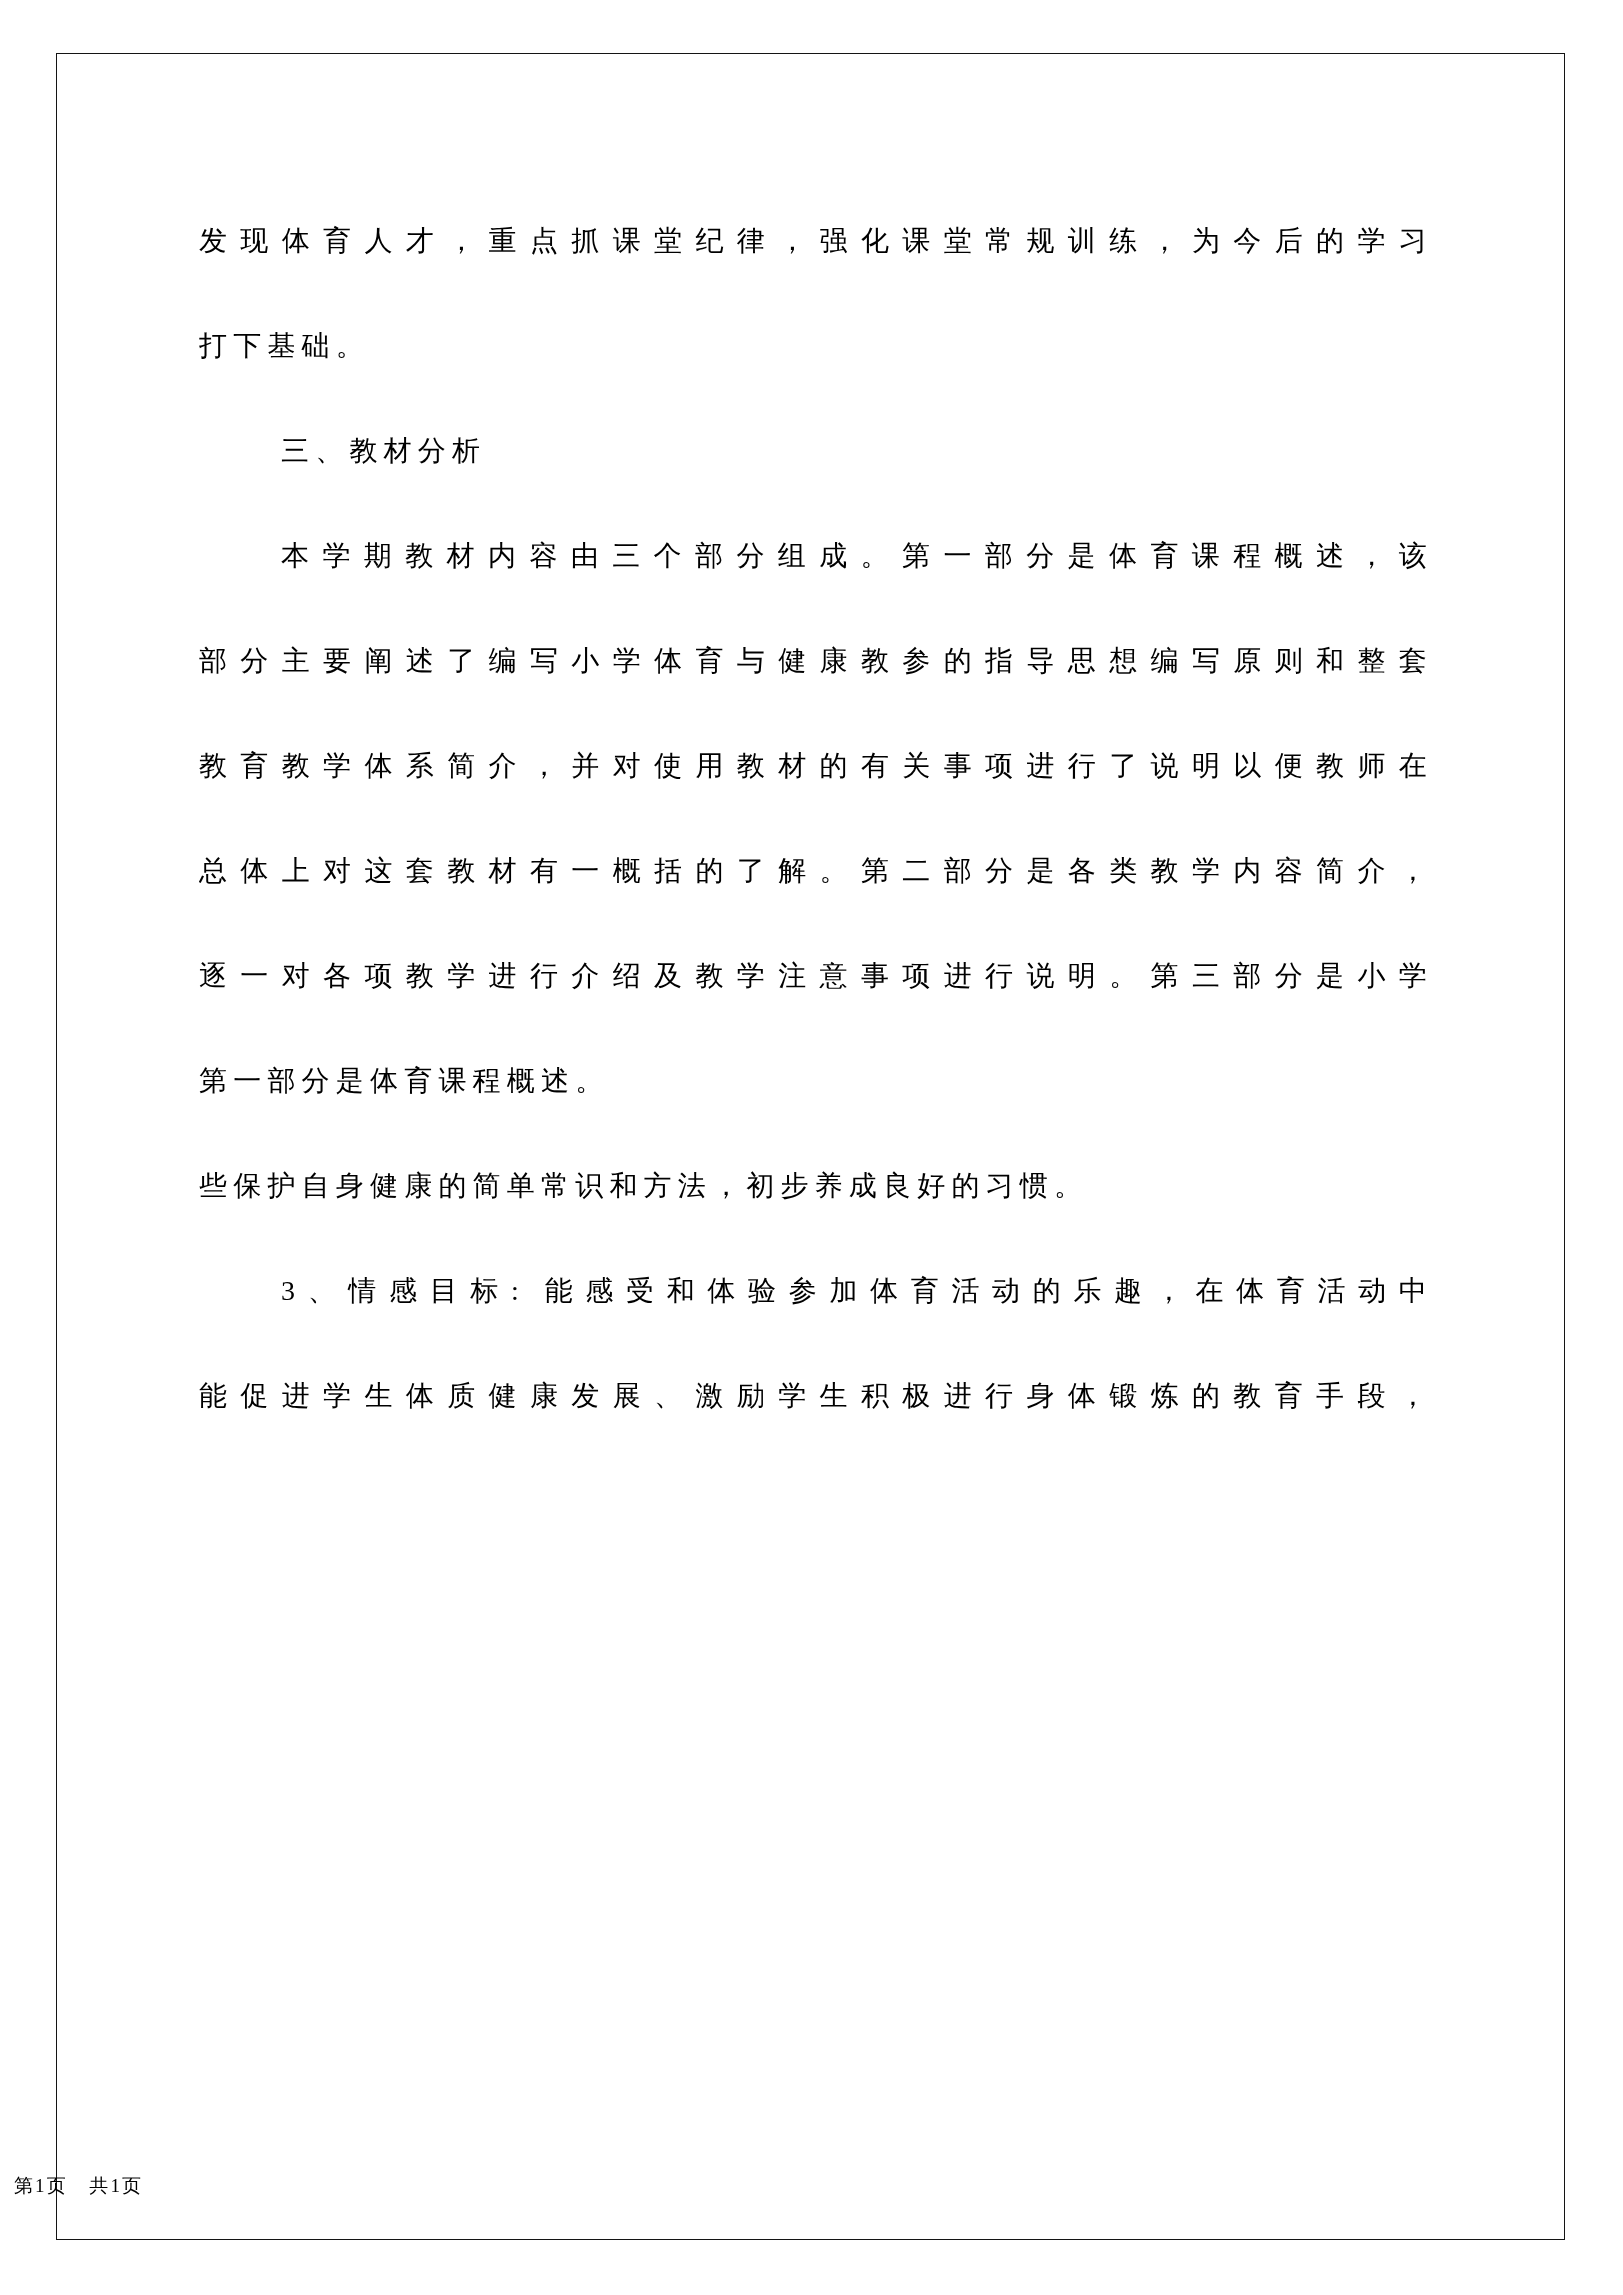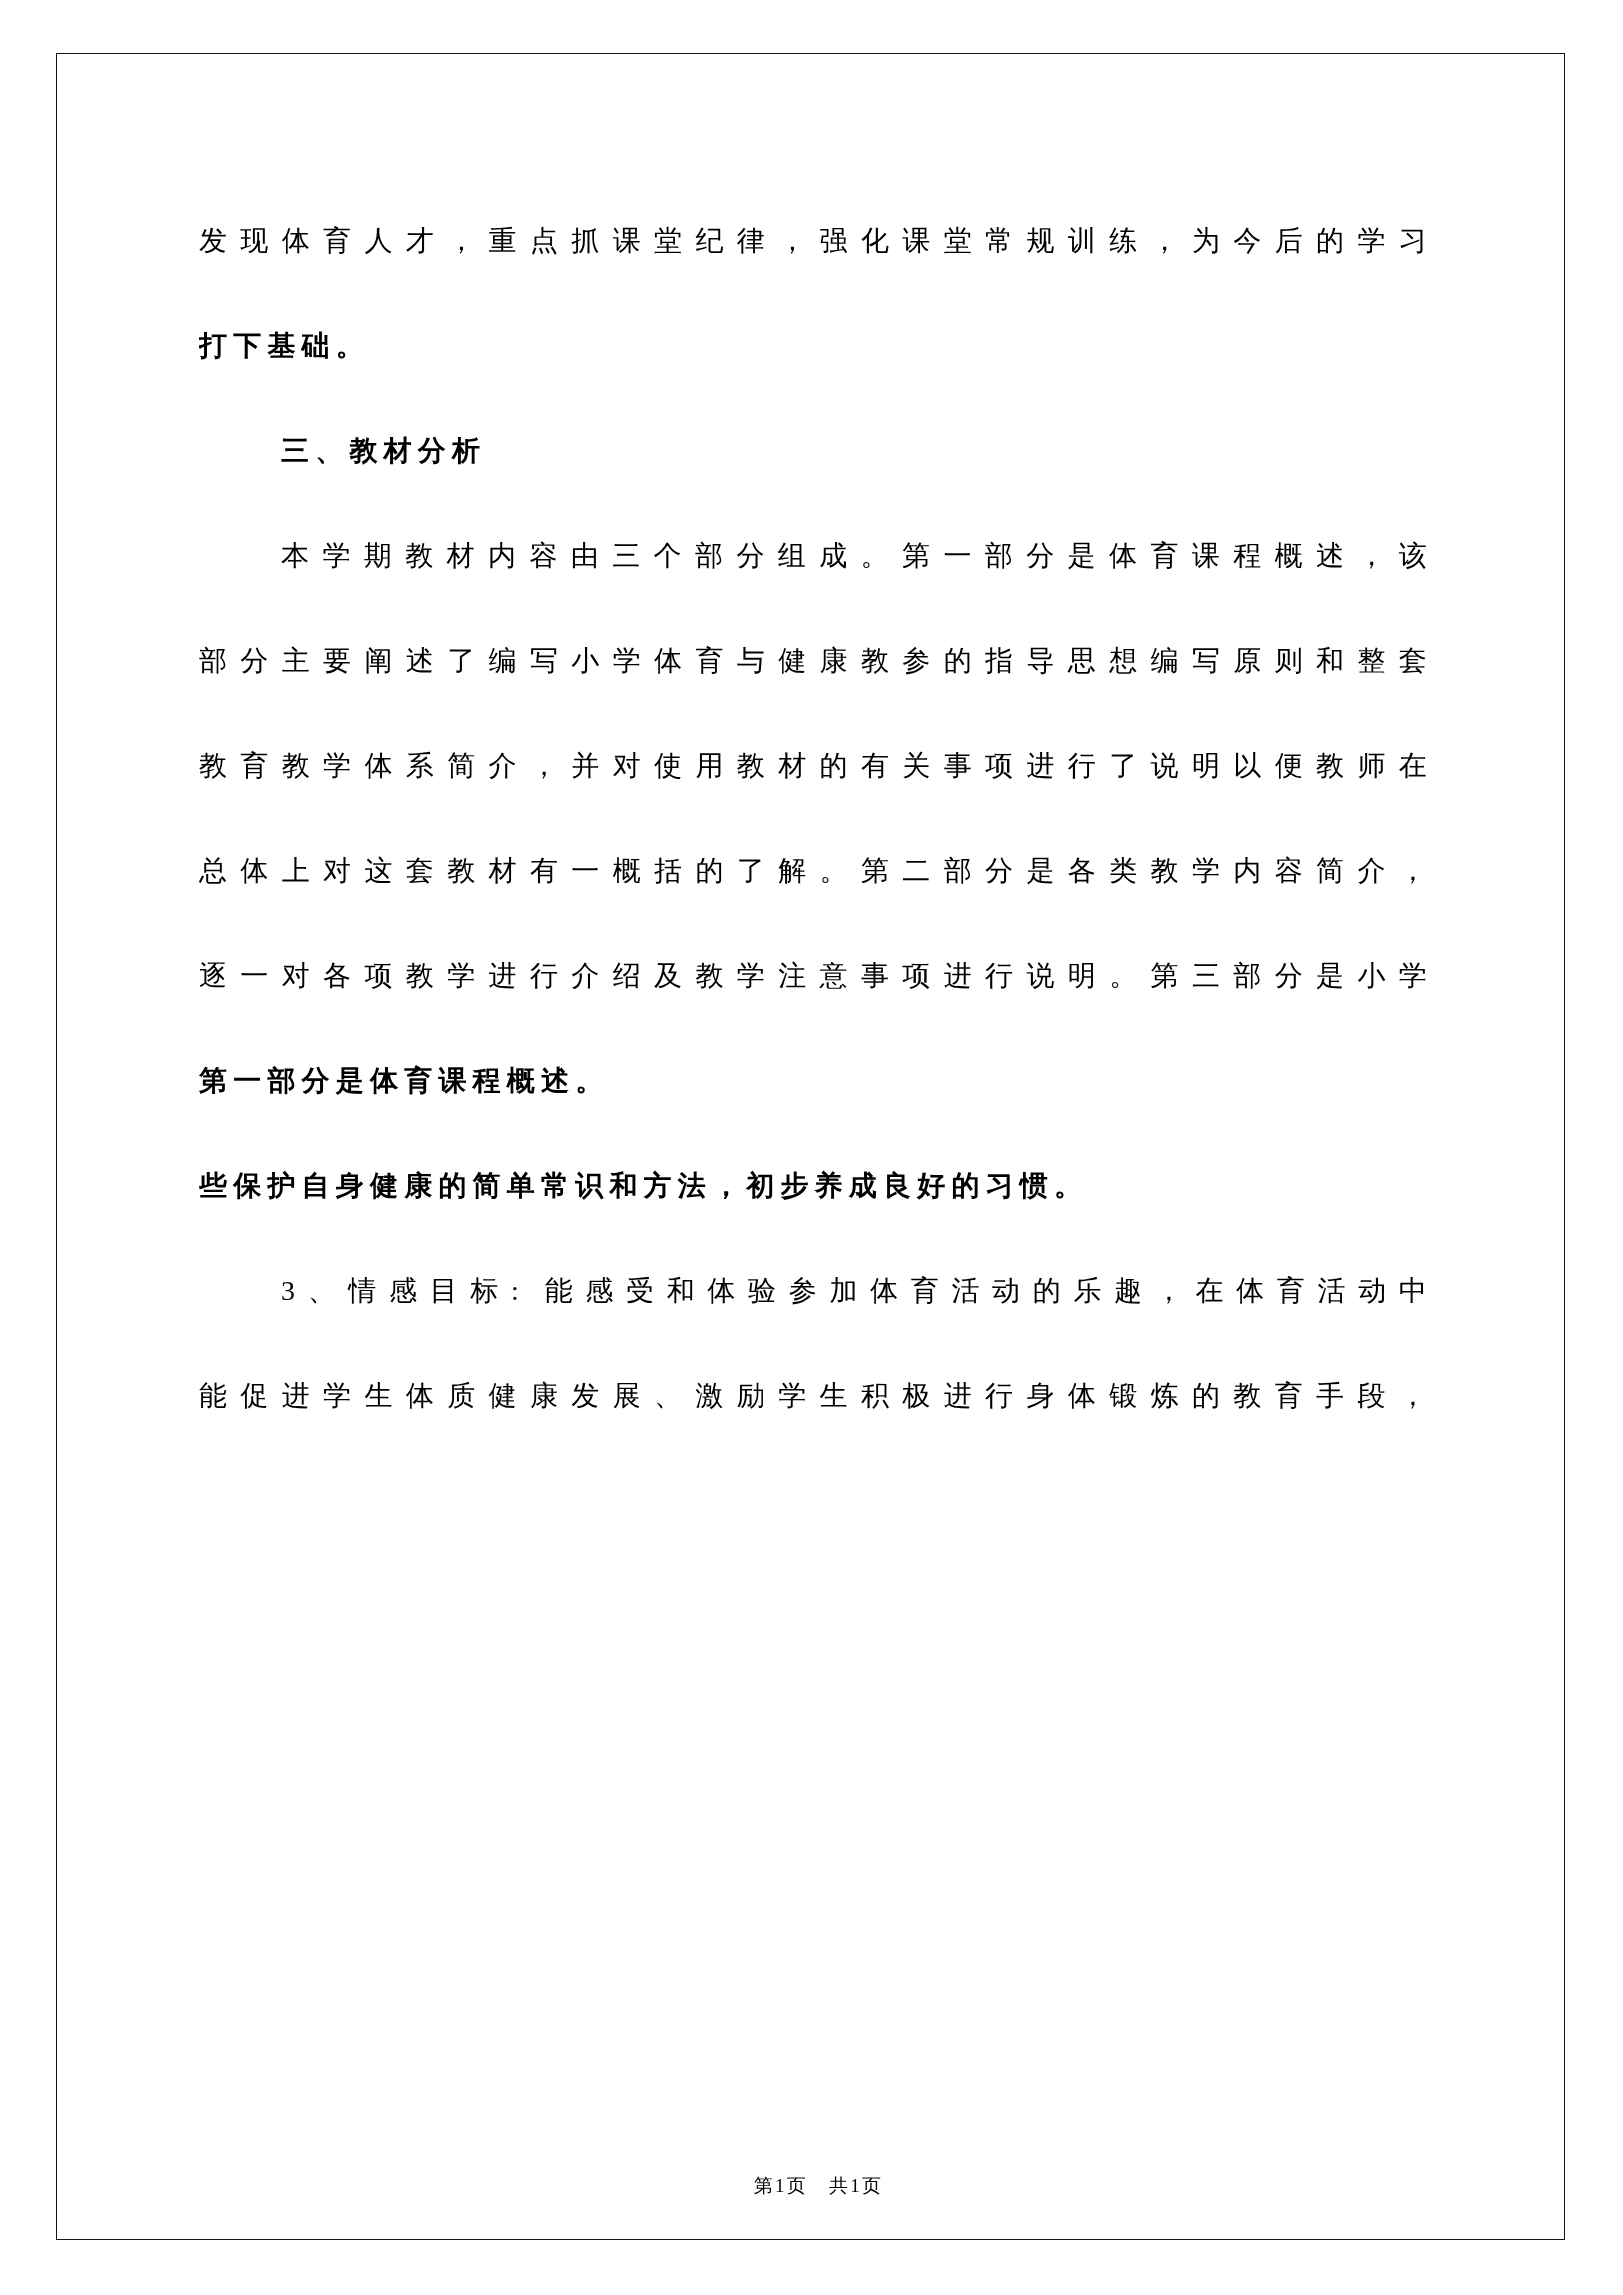--- a/index.html
+++ b/index.html
@@ -41,31 +41,30 @@
     font-size: 28px;
     letter-spacing: 6.2px;
     text-align: justify;
     text-align-last: justify;
     overflow: hidden;
     white-space: nowrap;
   }
   .line.no-fill {
     text-align: right;
     text-align-last: left;
-    font-weight: bold;
   }
   .line.indent {
     text-indent: 82px;
   }
   .page-footer {
     position: absolute;
     left: 0;
     top: 2151px;
     width: 100%;
-    text-align: center;
+    text-align: left;
     font-size: 19px;
     letter-spacing: 2.2px;
     color: #000000;
     white-space: pre;
   }
 </style>
 </head>
 <body>
 
 <div class="page-frame"></div>

